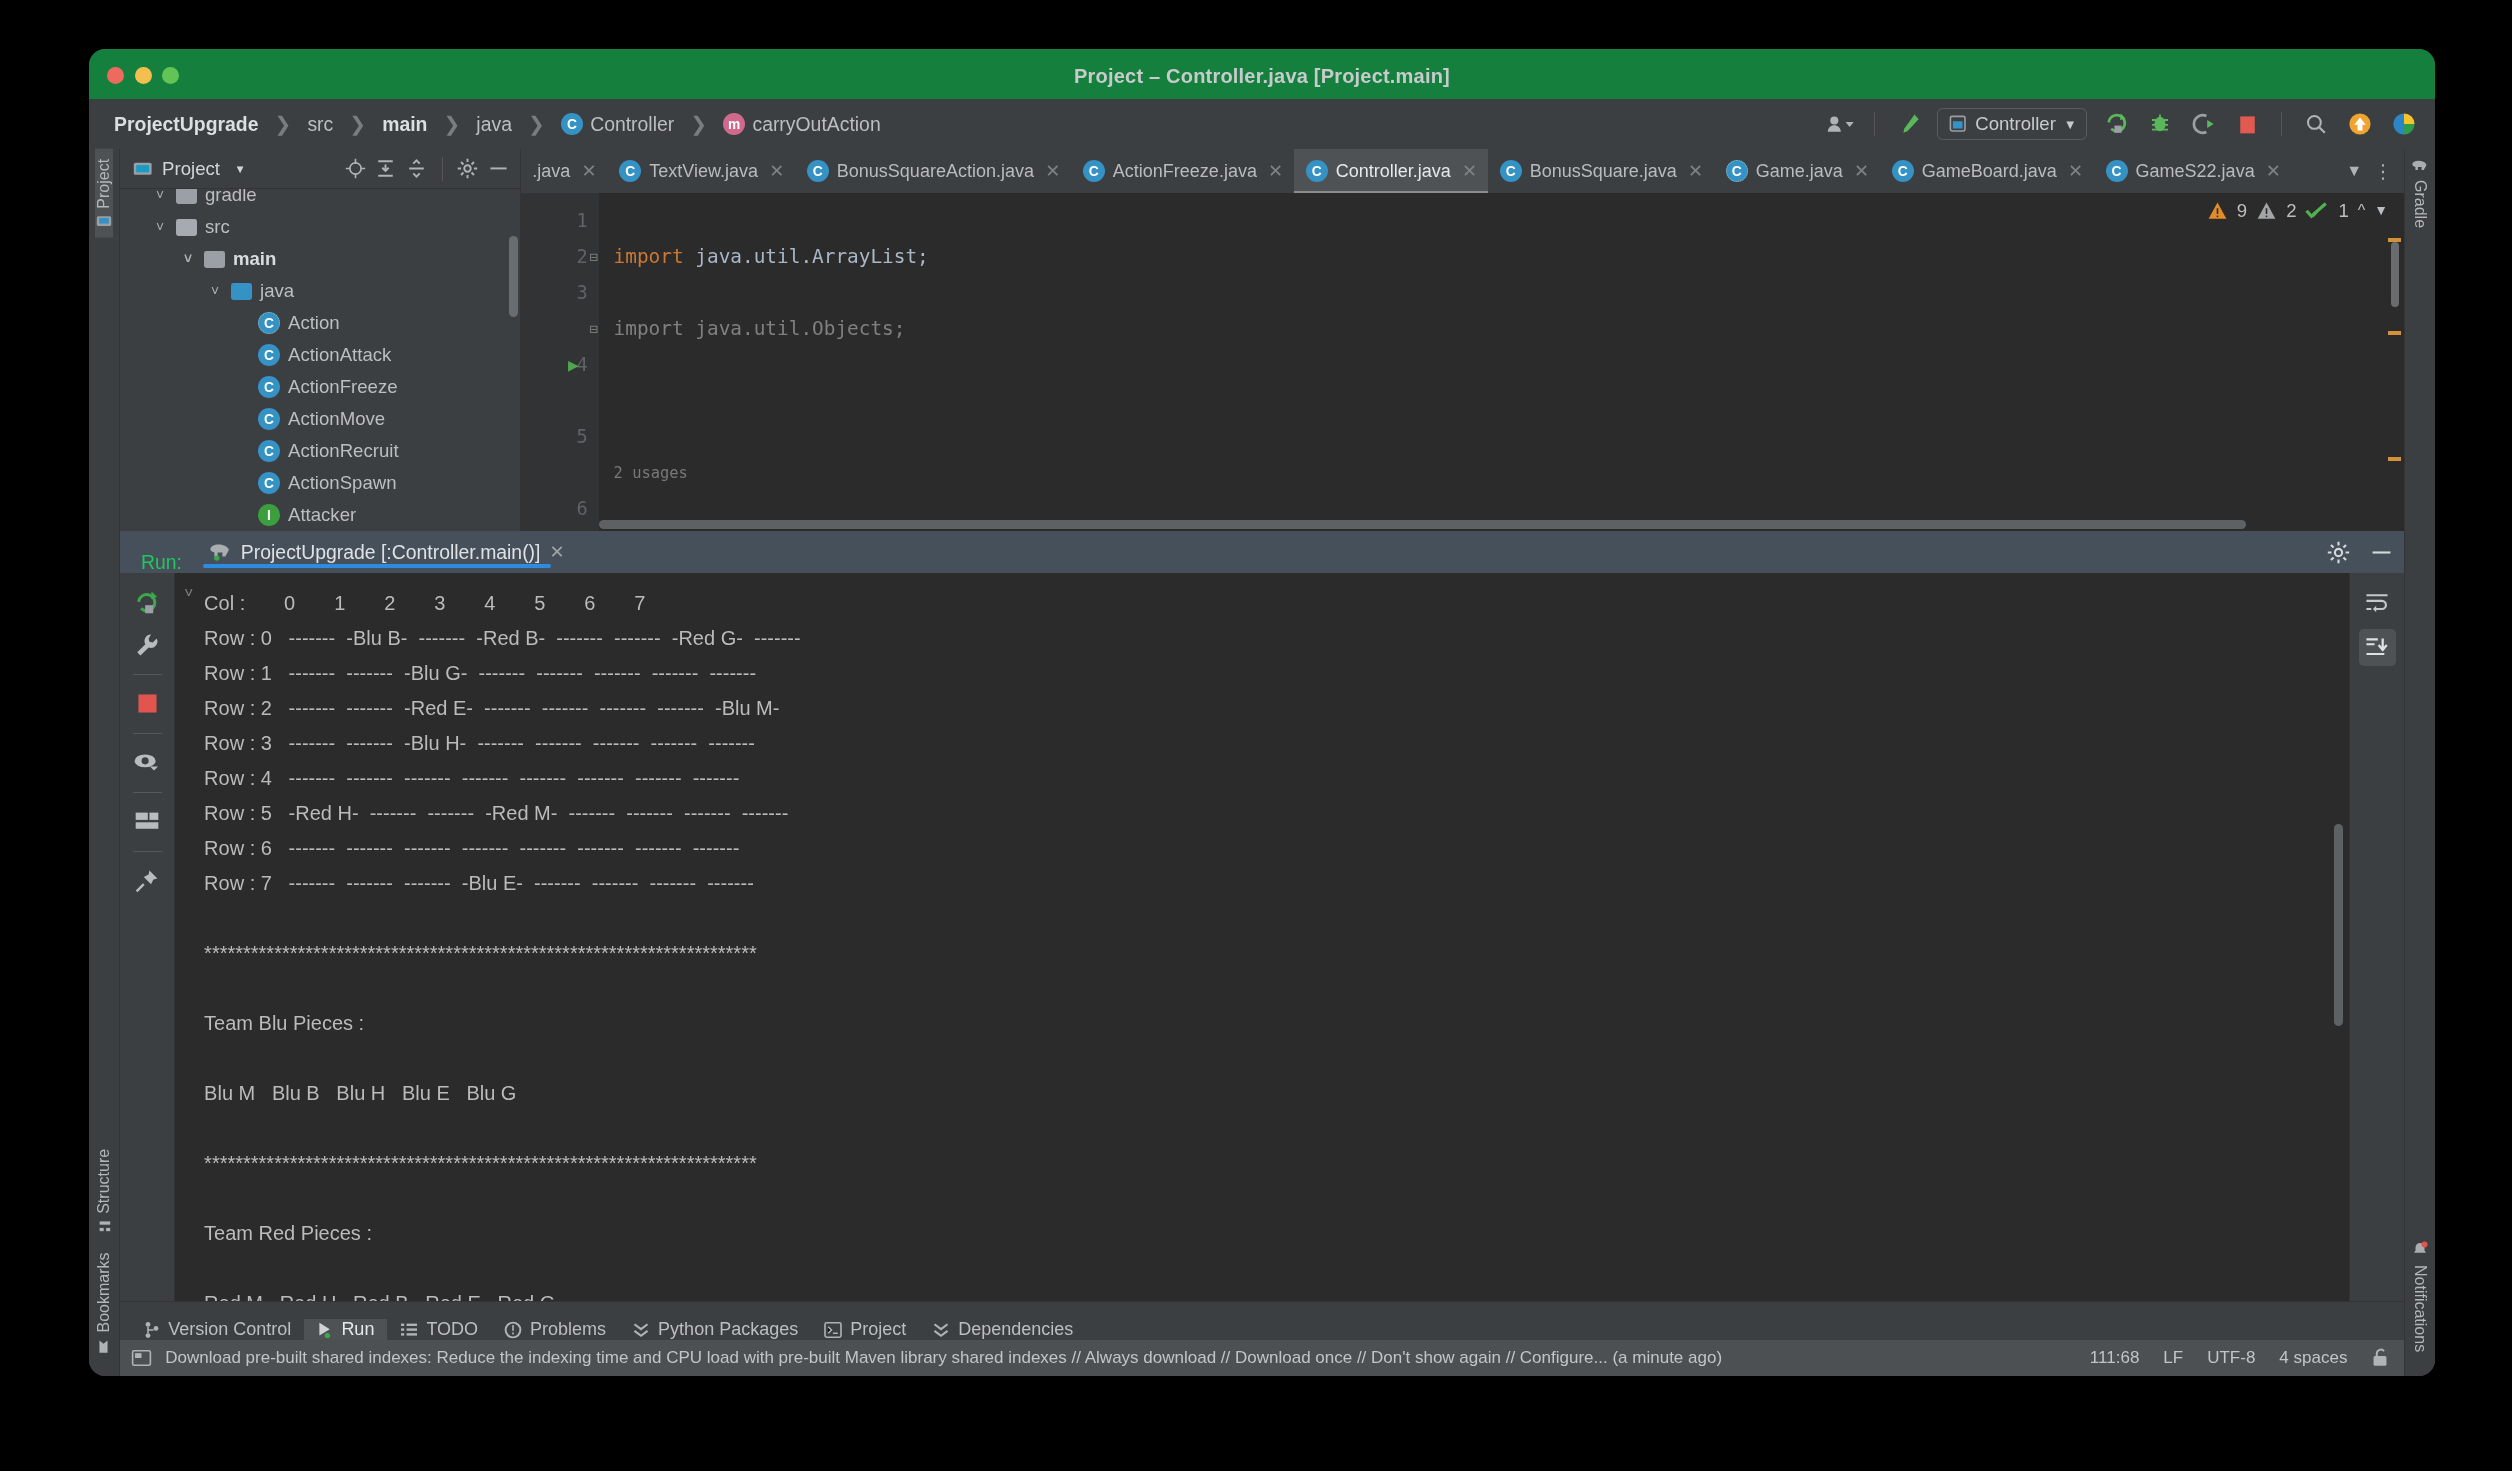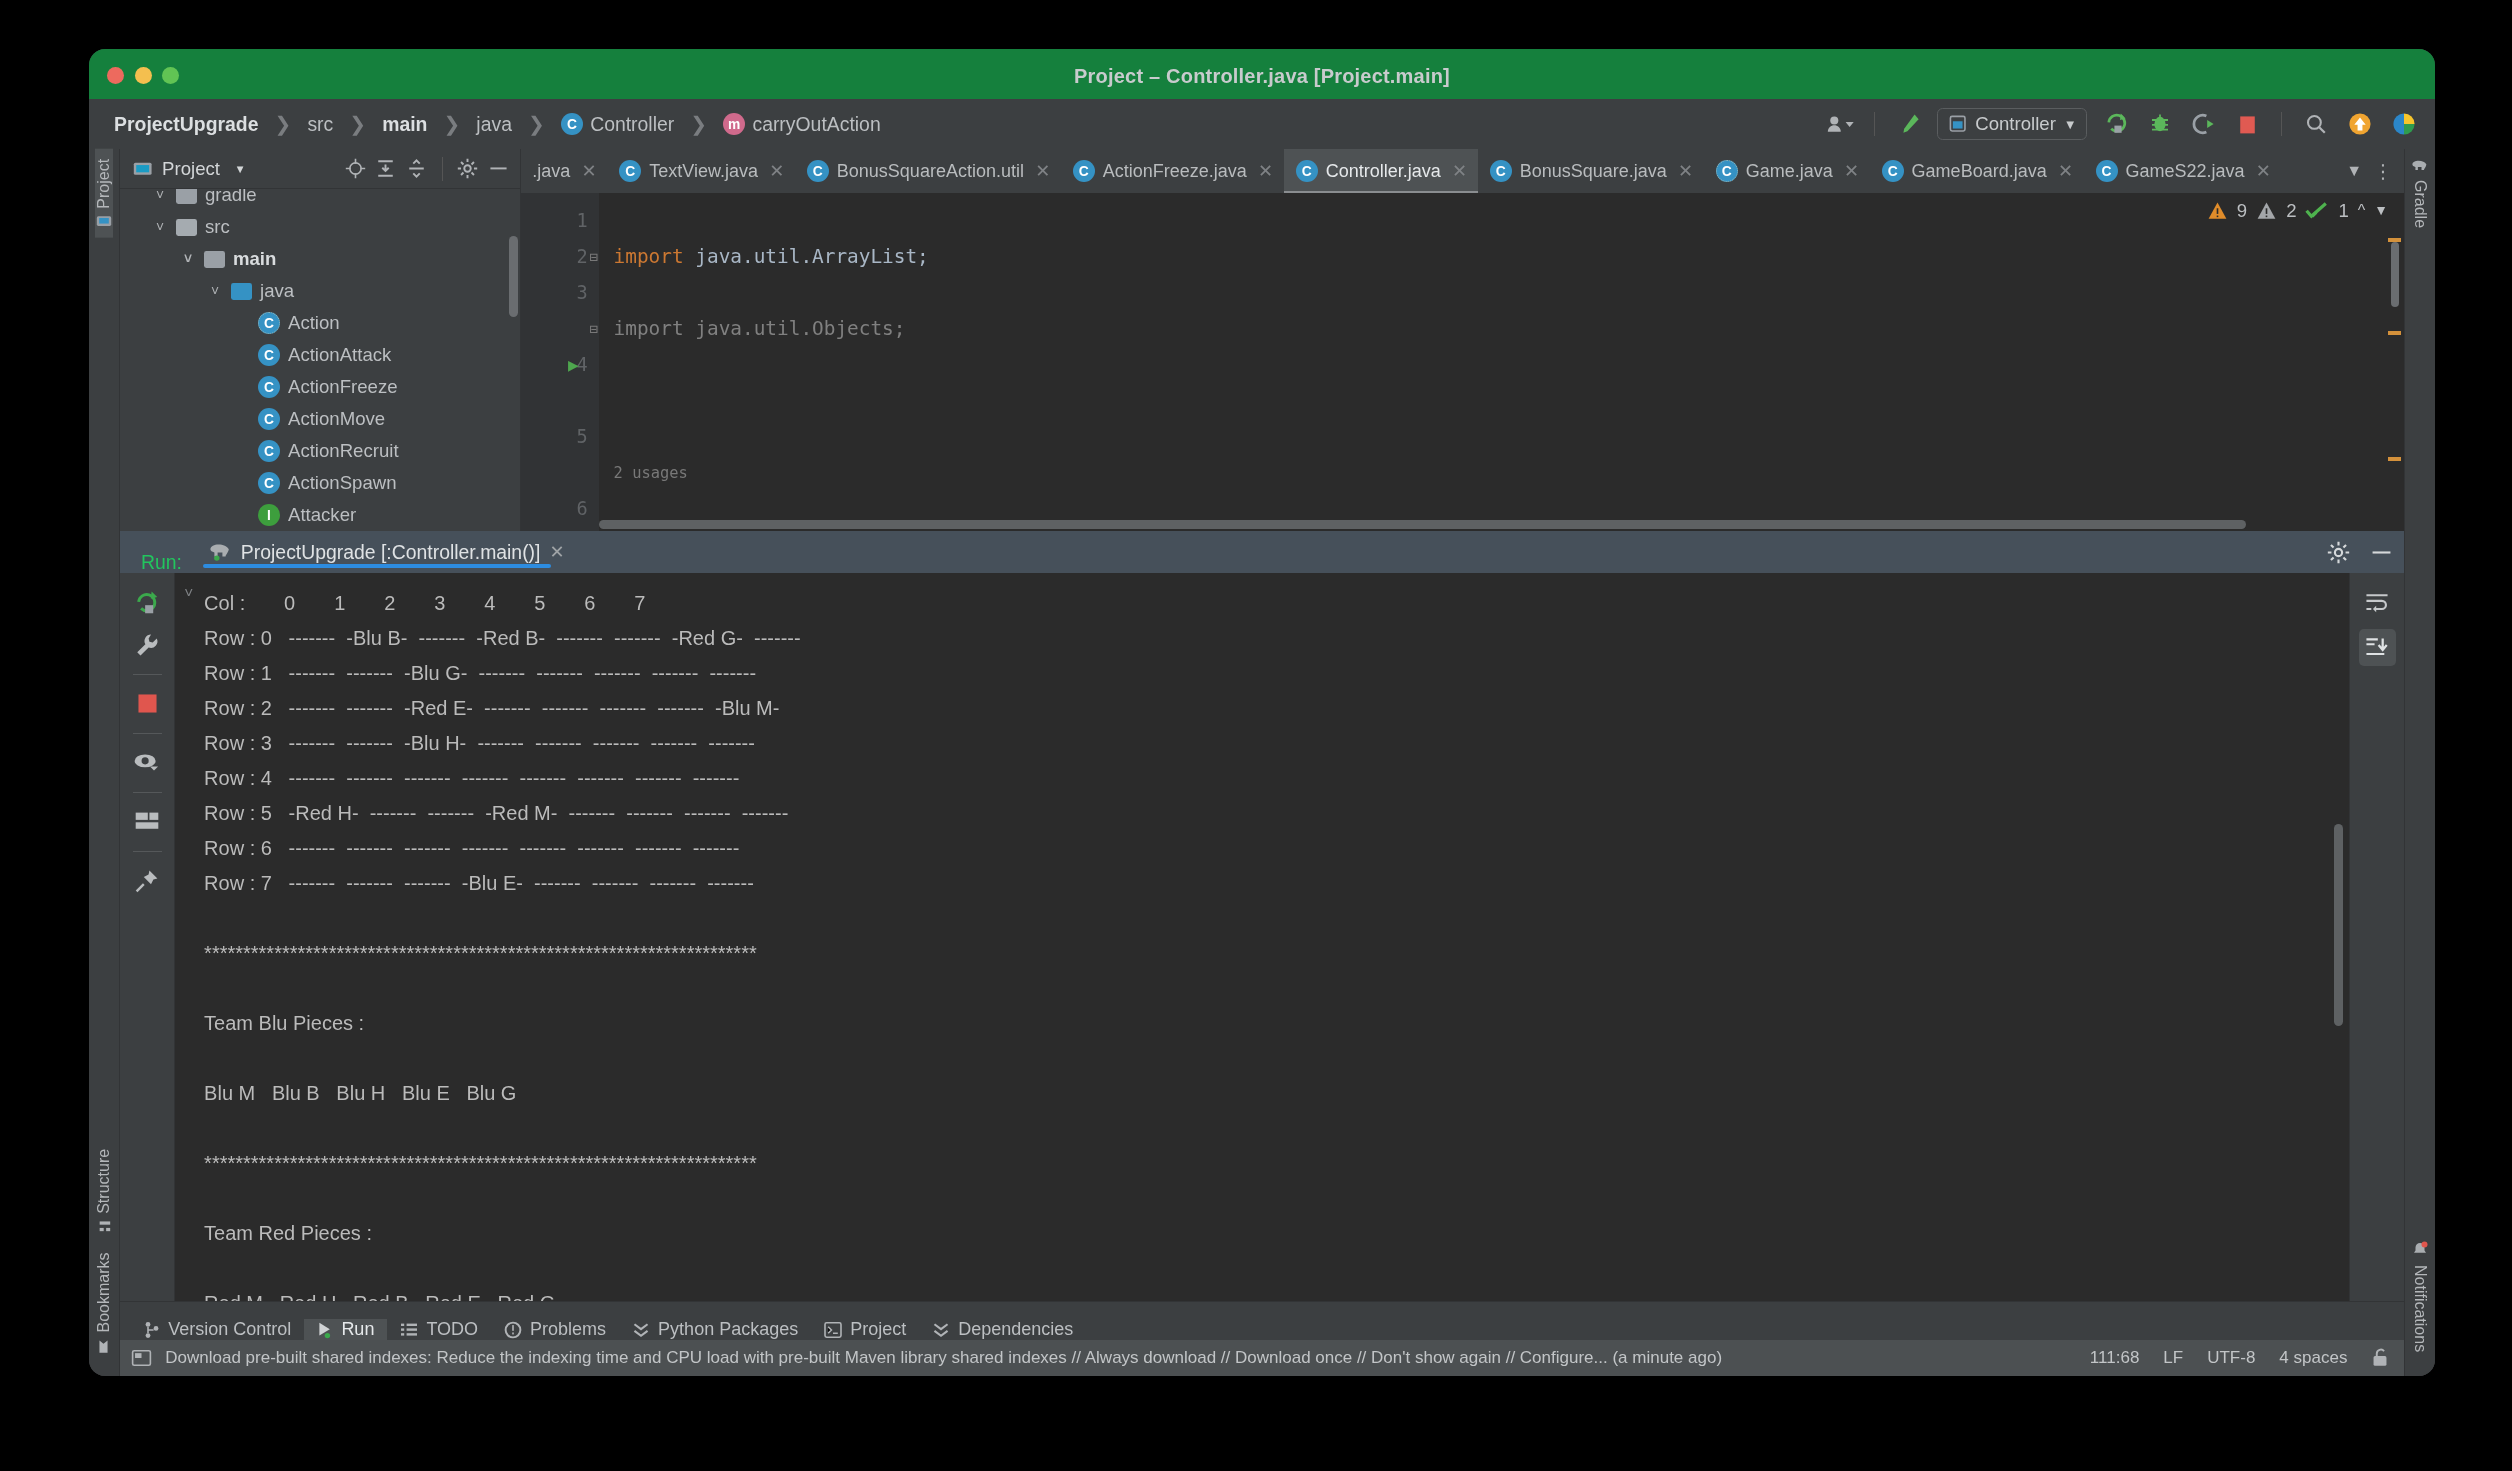--- a/index.html
+++ b/index.html
@@ -475,21 +475,21 @@
               <span>.java</span>
               <span class="etabx">✕</span>
             </div>
             <div class="etab">
               <span class="cicon">C</span>
               <span>TextView.java</span>
               <span class="etabx">✕</span>
             </div>
             <div class="etab">
               <span class="cicon">C</span>
-              <span>BonusSquareAction.util</span>
+              <span>BonusSquareAction.java</span>
               <span class="etabx">✕</span>
             </div>
             <div class="etab">
               <span class="cicon">C</span>
               <span>ActionFreeze.java</span>
               <span class="etabx">✕</span>
             </div>
             <div class="etab active">
               <span class="cicon">C</span>
               <span>Controller.java</span>

